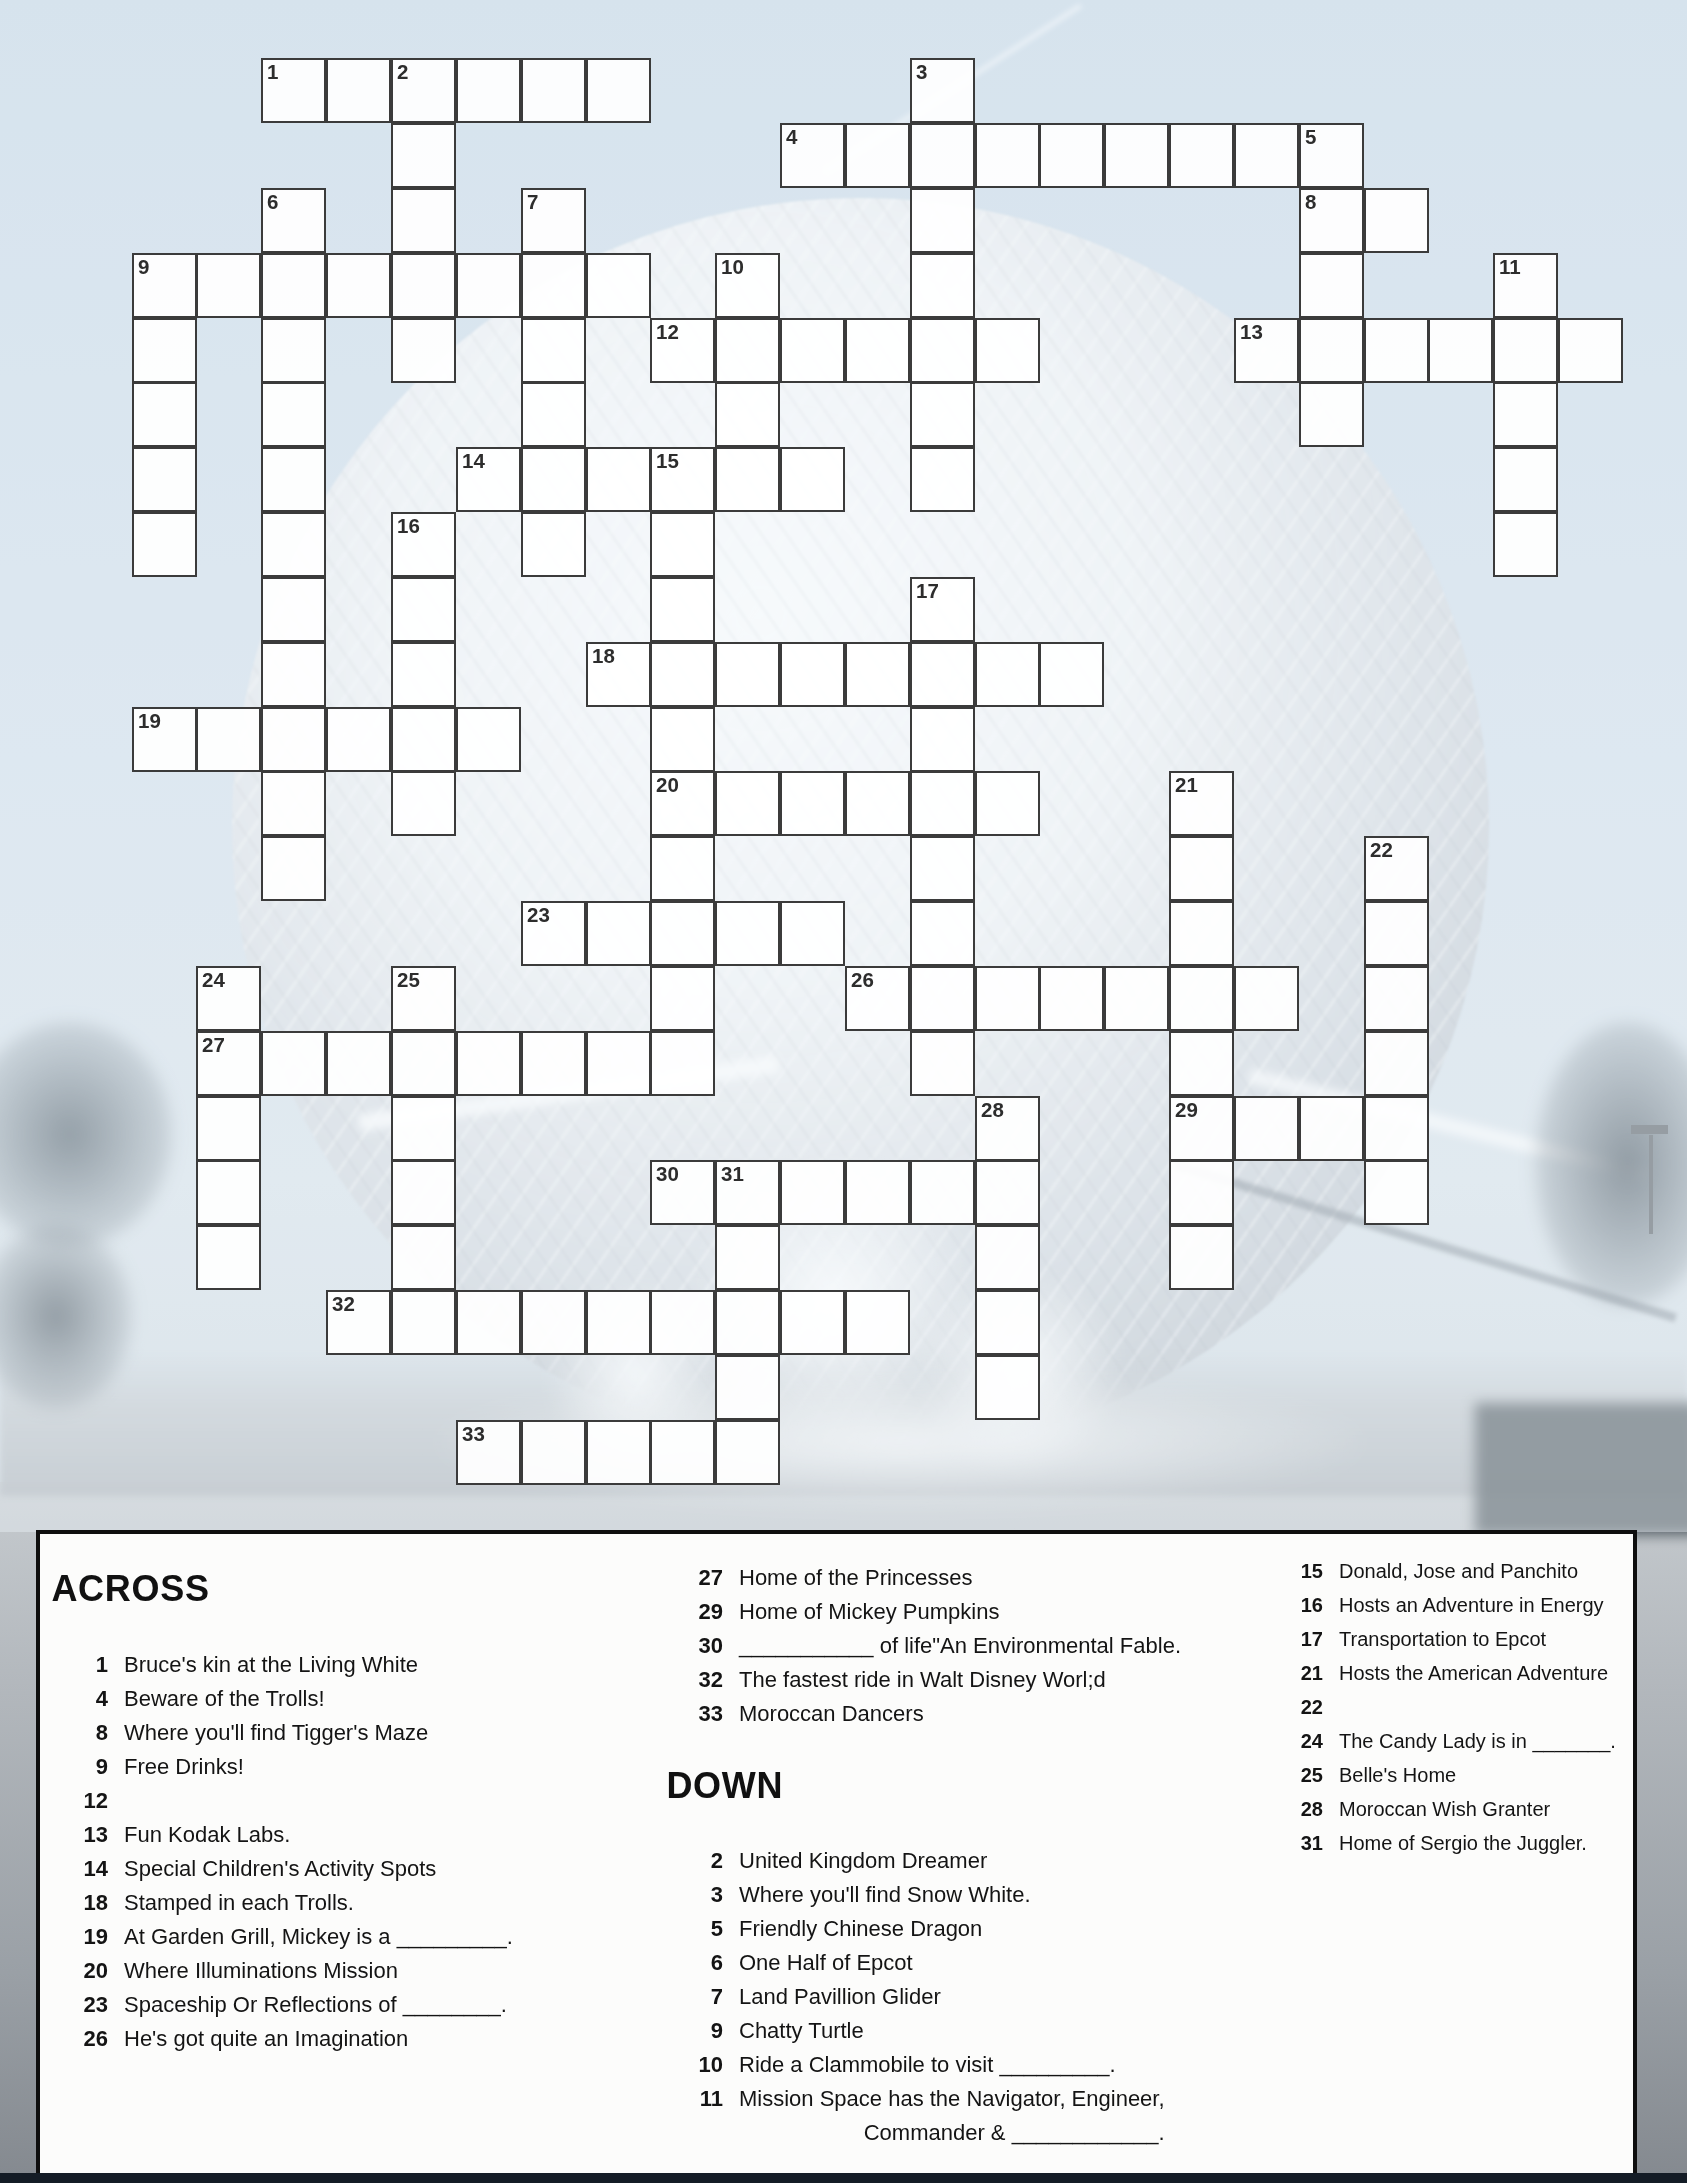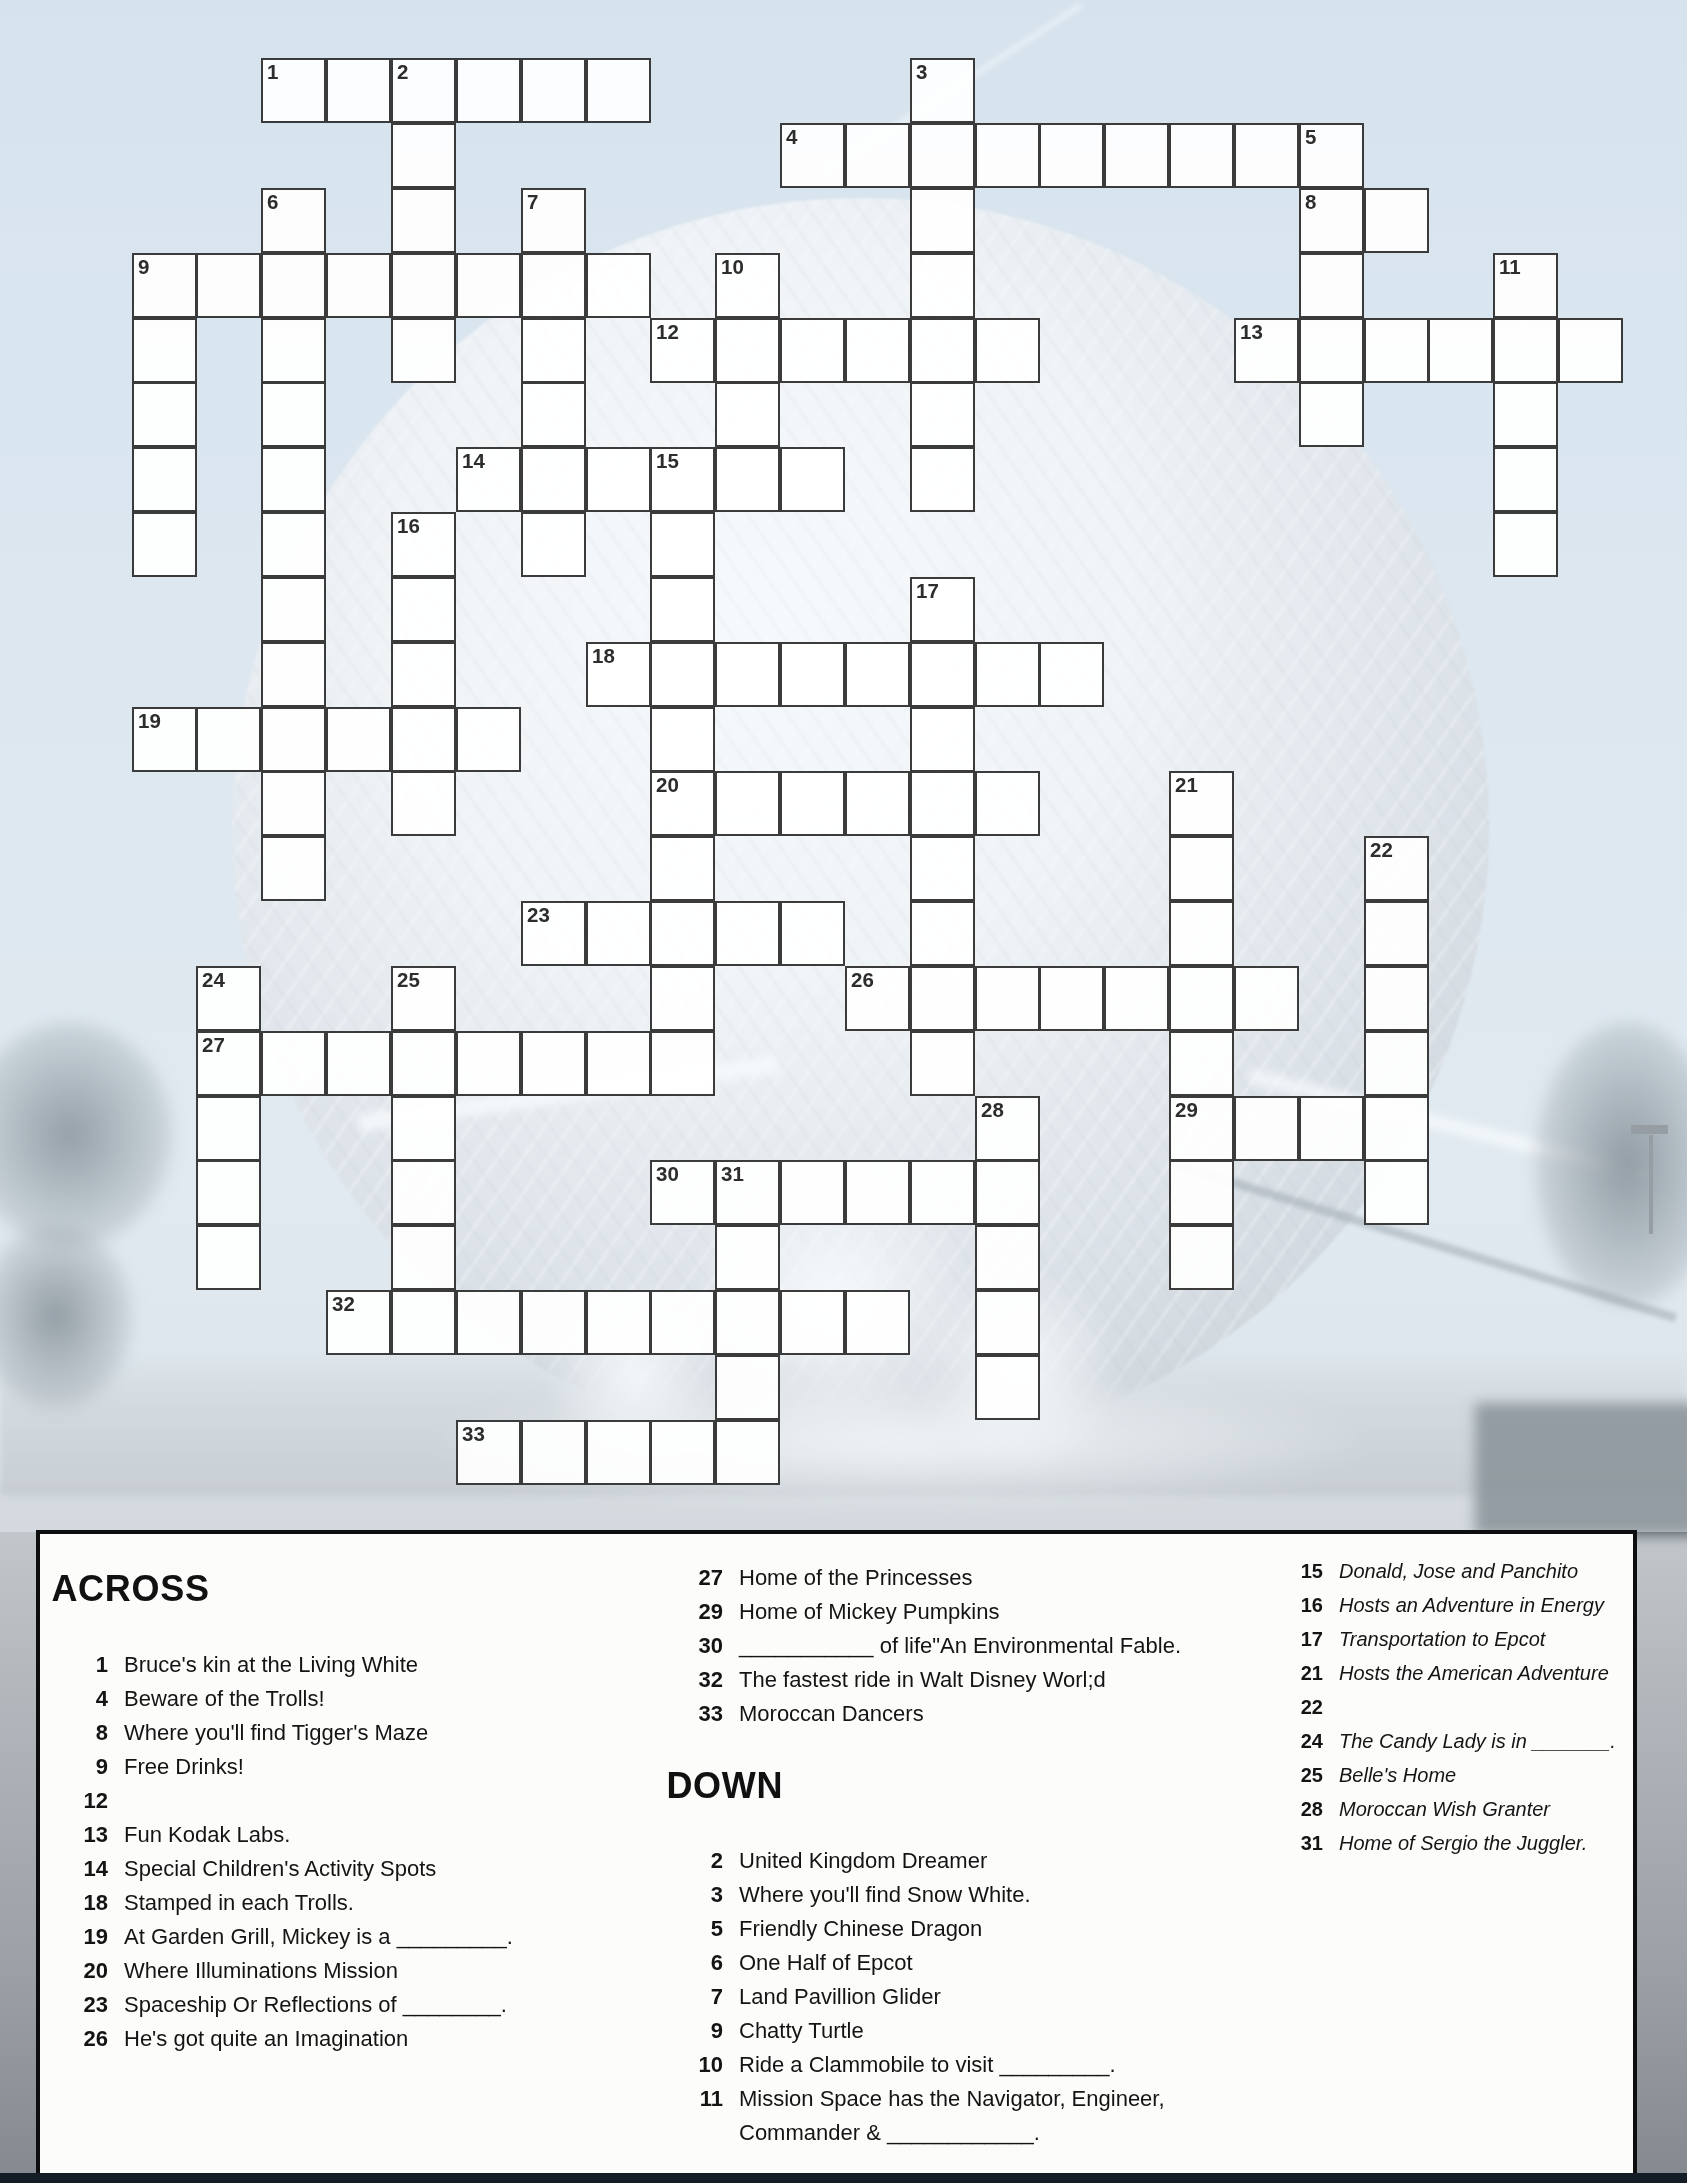--- a/index.html
+++ b/index.html
@@ -54,23 +54,23 @@
         background:rgba(255,255,255,.93);border:2.6px solid #3b3b3b;}
   .cellnum{position:absolute;top:0.7px;left:4px;font-size:20.5px;font-weight:700;color:#2d2d2d;line-height:1.05;}
   
   .panel{position:absolute;left:36px;top:1530px;width:1601px;height:736px;box-sizing:border-box;
         background:#fcfcfb;border:4.6px solid #0e0e0e;}
   .ccol{position:absolute;}
   .clue-header{font-size:36px;font-weight:700;color:#111;margin:0 0 38px -10.6px;letter-spacing:0.7px;}
   .clue-header.mid{margin-top:34px;margin-bottom:37px;}
   .clue{display:flex;color:#141414;}
   .clue .num{flex:none;width:46px;text-align:right;font-weight:700;font-size:22px;line-height:34px;}
-  .clue .txt{margin-left:16px;font-size:22px;line-height:34px;white-space:nowrap;}
+  .clue .txt{margin-left:16px;font-size:22px;line-height:34px;white-space:nowrap;text-align:right;}
   .ccol.small .clue .num{font-size:20px;}
-  .ccol.small .clue .txt{font-size:20px;font-style:italic;}
+  .ccol.small .clue .txt{font-size:20px;}
 </style>
 </head>
 <body>
 
 <div class="page">
 
   <div>
     <div class="sky"></div>
     <div class="ground"></div>
     <div class="contrail"></div>

